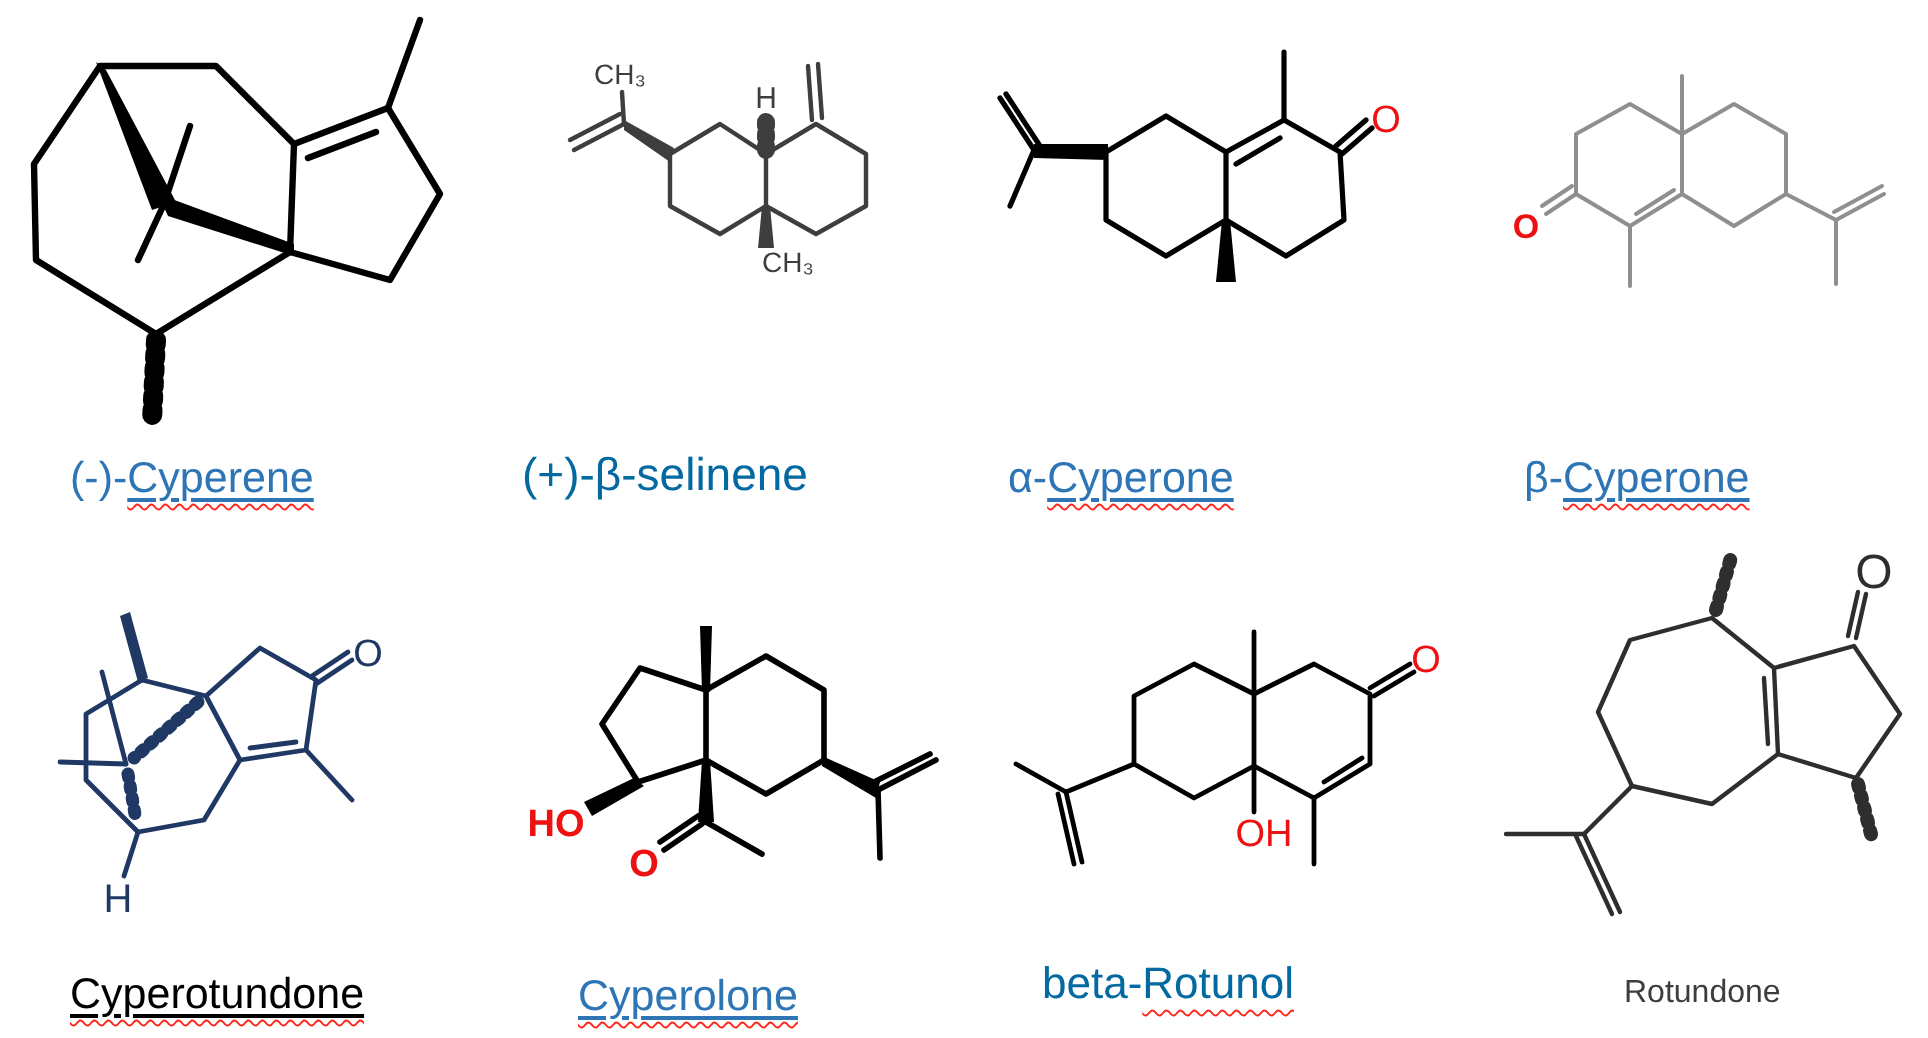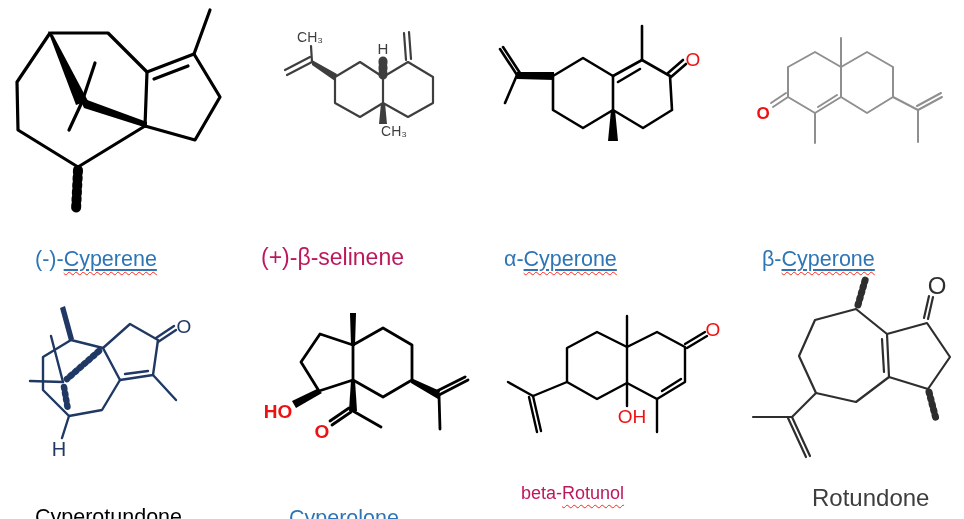--- a/index.html
+++ b/index.html
@@ -2,23 +2,23 @@
 <html><head>
 <meta charset="utf-8">
 <style>
   html,body{margin:0;padding:0;}
   body{width:964px;height:519px;background:#ffffff;position:relative;overflow:hidden;
        font-family:"Liberation Sans",sans-serif;}
   .struct{position:absolute;}
   .bond{fill:none;stroke-linecap:round;stroke-linejoin:round;}
   .wedge{stroke:none;fill:currentColor;}
   svg text{stroke:none;font-family:"Liberation Sans",sans-serif;}
-  .lbl{position:absolute;font-size:21.5px;white-space:nowrap;margin-top:20px;}
+  .lbl{position:absolute;font-size:21.5px;white-space:nowrap;}
   .blue{color:#2E75B6;}
-  .blk{color:#be185d;}
+  .blk{color:#0369a1;}
   .gry{color:#3d3d3d;}
   .bold{font-weight:400;}
   .ul{text-decoration:underline;text-decoration-color:currentColor;
       text-decoration-thickness:1.5px;text-underline-offset:3px;}
   .sq{text-decoration:underline;text-decoration-style:wavy;
       text-decoration-color:#ff2619;text-decoration-thickness:1px;
       text-underline-offset:5px;}
 </style>
 </head>
 <body>
@@ -168,15 +168,15 @@
 <div class="lbl blk" style="left:261px;top:224px;font-size:23px"><span>(+)-β-selinene</span></div>
 
 <div class="lbl blue" style="left:504px;top:227px"><span>α-</span><span class="ul"><span class="sq">Cyperone</span></span></div>
 
 <div class="lbl blue" style="left:762px;top:227px"><span>β-</span><span class="ul"><span class="sq">Cyperone</span></span></div>
 
 <div class="lbl bold" style="left:35px;top:485px;color:#000"><span class="ul"><span class="sq">Cyperotundone</span></span></div>
 
 <div class="lbl blue" style="left:289px;top:486px"><span class="ul"><span class="sq">Cyperolone</span></span></div>
 
-<div class="lbl blk" style="left:521px;top:463px;font-size:18px"><span>beta-</span><span class="sq">Rotunol</span></div>
+<div class="lbl blk" style="left:521px;top:479px;font-size:22px"><span>beta-</span><span class="sq">Rotunol</span></div>
 
-<div class="lbl gry" style="left:812px;top:464px;font-size:24px"><span>Rotundone</span></div>
+<div class="lbl gry" style="left:812px;top:488px;font-size:16px"><span>Rotundone</span></div>
 
 </body></html>

